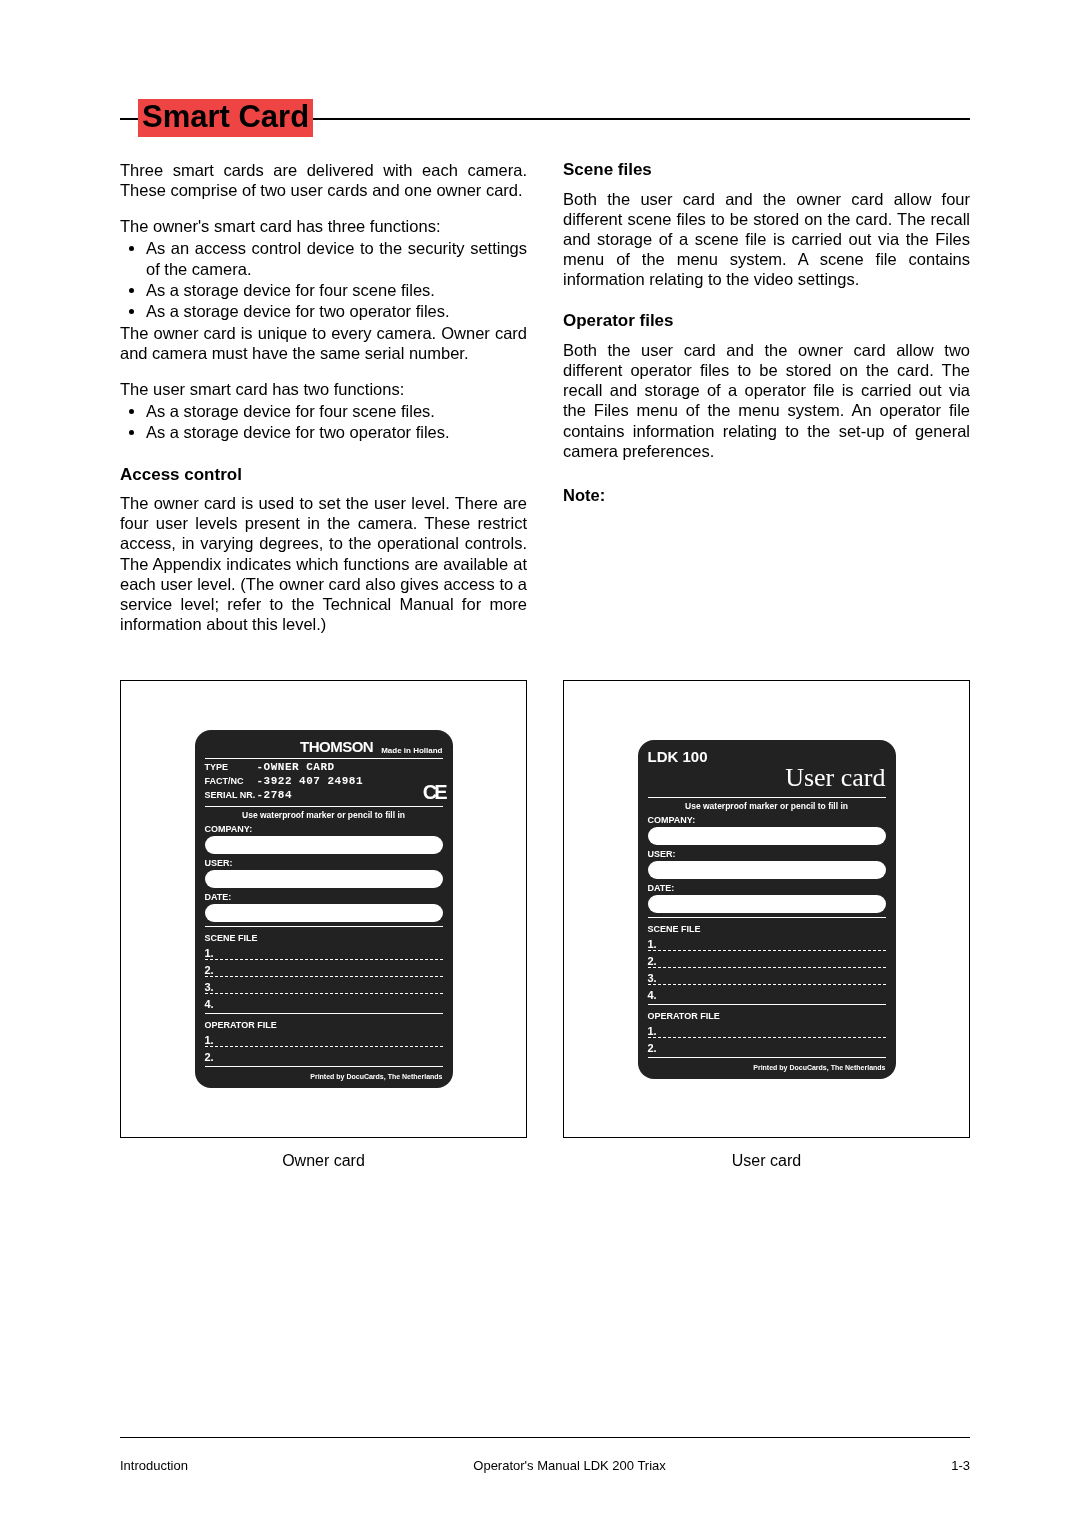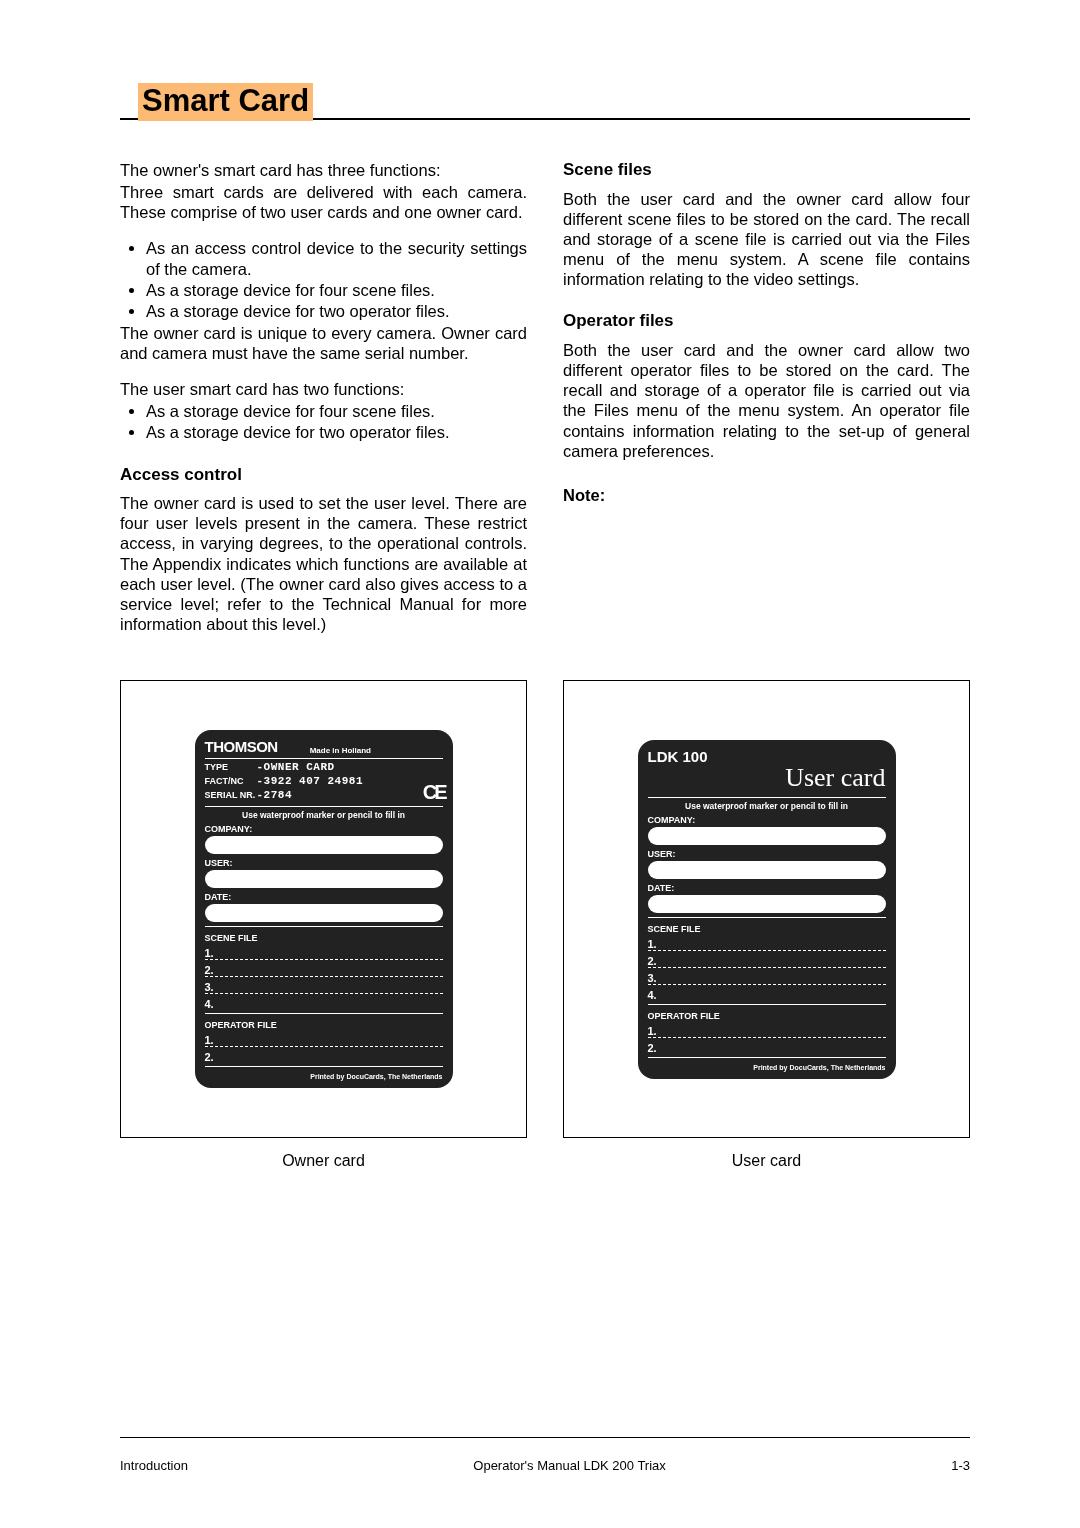--- a/index.html
+++ b/index.html
@@ -25,22 +25,22 @@
   .heading-tick {
     width: 18px;
     border-top: 2px solid #000;
     margin-bottom: -2px;
   }
   .heading {
     font-size: 31px;
     font-weight: bold;
     padding: 0 4px 2px 4px;
     position: relative;
-    top: 3px;
-    background: #fdba74;
+    top: 19px;
+    background: #ef4444;
   }
   .heading-line {
     flex: 1;
   }
   .columns {
     display: flex;
     gap: 36px;
     font-size: 16.5px;
     line-height: 1.22;
   }
@@ -95,24 +95,23 @@
     background: #222;
     border-radius: 16px;
     color: #fff;
     font-size: 10.5px;
     font-weight: bold;
     padding: 8px 10px 8px 10px;
     box-sizing: border-box;
   }
   .sc-head {
     display: flex;
-    justify-content: flex-start;
+    justify-content: flex-end;
     align-items: flex-end;
     margin-bottom: 2px;
-    gap: 24px;
   }
   .thomson {
     font-size: 15px;
     font-weight: 900;
     letter-spacing: -0.5px;
   }
   .made {
     font-size: 8px;
     margin-left: 8px;
   }
@@ -214,23 +213,23 @@
   <div class="heading-row">
     <div class="heading-tick"></div>
     <div class="heading">Smart Card</div>
     <div class="heading-tick" style="width:6px"></div>
     <div class="heading-line"></div>
   </div>
 
   <div class="columns">
 
     <div class="col">
+      <p>Three smart cards are delivered with each camera. These comprise of two user cards and one owner card.</p>
+
       <p style="margin-bottom:2px">The owner's smart card has three functions:</p>
-
-      <p>Three smart cards are delivered with each camera. These comprise of two user cards and one owner card.</p>
       <ul>
         <li>As an access control device to the security settings of the camera.</li>
         <li>As a storage device for four scene files.</li>
         <li>As a storage device for two operator files.</li>
       </ul>
       <p>The owner card is unique to every camera. Owner card and camera must have the same serial number.</p>
 
       <p style="margin-bottom:2px">The user smart card has two functions:</p>
       <ul>
         <li>As a storage device for four scene files.</li>

